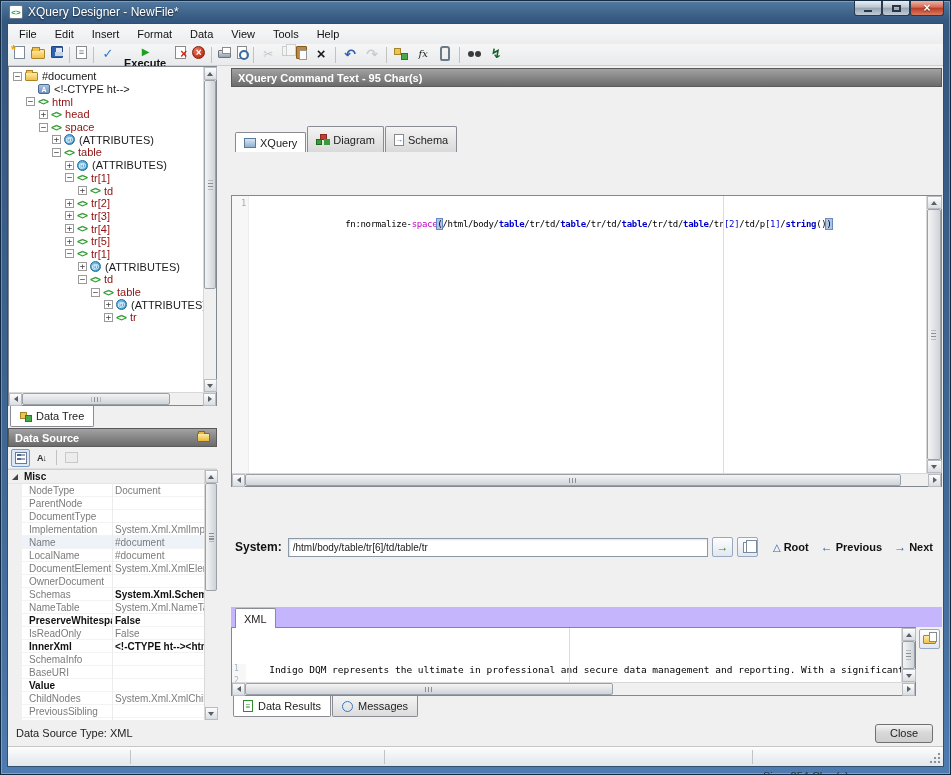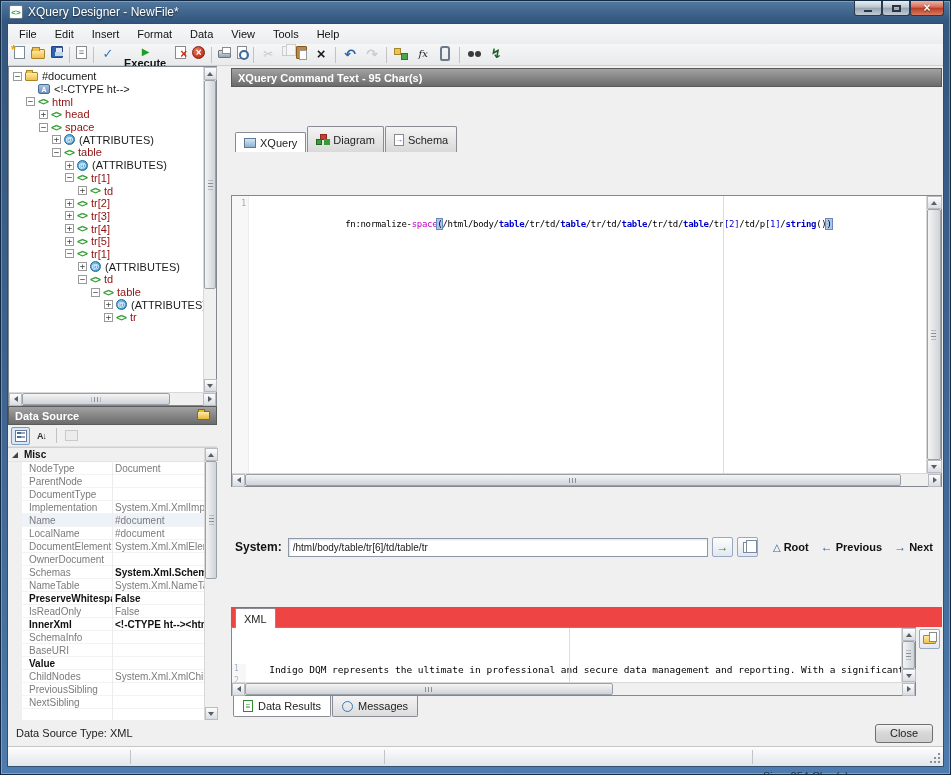--- a/index.html
+++ b/index.html
@@ -181,21 +181,21 @@
   .ic-go-arrow::after{content:'→';color:#2e8b2e;font-weight:bold;font-size:12px;}
   .ic-copy-pages{width:9px;height:11px;background:#fff;border:1px solid #7a8aa0;position:relative;}
   .ic-copy-pages::before{content:'';position:absolute;left:2px;top:-3px;width:9px;height:11px;background:#fff;border:1px solid #7a8aa0;}
   .xp-nav{display:flex;align-items:center;gap:2px;margin-left:6px;flex:0 0 auto;}
   .xp-link{display:flex;align-items:center;gap:3px;font-size:11px;font-weight:bold;color:#111;padding:0 5px;}
   .nav-ico{color:#2f62ae;font-weight:bold;font-size:12px;}
   .nav-ico.root{font-size:10px;}
 
   
   .results{flex:1;display:flex;flex-direction:column;min-height:0;}
-  .res-tabs{height:20px;display:flex;align-items:flex-start;padding-left:4px;background:#ef4444;flex:0 0 auto;}
+  .res-tabs{height:20px;display:flex;align-items:flex-start;padding-left:4px;background:#c4b5fd;flex:0 0 auto;}
   .res-body{flex:1;display:flex;min-height:0;}
   .res-editor{flex:1;background:#fff;border:1px solid #828790;display:flex;flex-direction:column;min-width:0;}
   .res-main{flex:1;display:flex;min-height:0;position:relative;}
   .res-lines{flex:1;min-width:0;padding:3px 0 0 0;font-family:"DejaVu Sans Mono",monospace;font-size:9.5px;white-space:pre;overflow:hidden;position:relative;}
   .res-line{display:flex;height:12px;}
   .res-num{width:14px;flex:0 0 auto;color:#a8b4c2;font-size:8px;text-align:left;padding-left:2px;background:#f7f7f7;}
   .res-text{color:#000;padding-left:6px;}
   .side-strip{width:26px;flex:0 0 auto;display:flex;flex-direction:column;align-items:center;padding-top:2px;background:#f0f0f0;}
   .side-btn{width:21px;height:20px;border:1px solid #98a8c0;border-radius:2px;background:linear-gradient(#fdfdfd,#e2e8f0);display:flex;align-items:center;justify-content:center;}
   .ic-export-folder{width:13px;height:9px;background:linear-gradient(#ffeaa8,#f0c04a);border:1px solid #a8842a;border-radius:1px;position:relative;}
@@ -461,20 +461,26 @@
                 <div class="thumb-h" style="left:0;width:82%;">
                   <span class="grip-h"></span>
                 </div>
               </div>
             <div class="sb-btn">
                 <span class="tri tri-right"></span>
               </div>
           </div>
         </div>
 
+        <div class="dt-tabs">
+          <div class="dt-tab">
+            <span class="tico tic-data-tree"></span>
+            <span>Data Tree</span>
+          </div>
+        </div>
 
         <div class="panel-header">
           <span>Data Source</span>
           <span class="spacer"></span>
           <span class="ic-ds-folder"></span>
         </div>
 
         <div class="ds-toolbar">
           <div class="ds-btn pressed">
               <span class="ic-categorized"></span>

